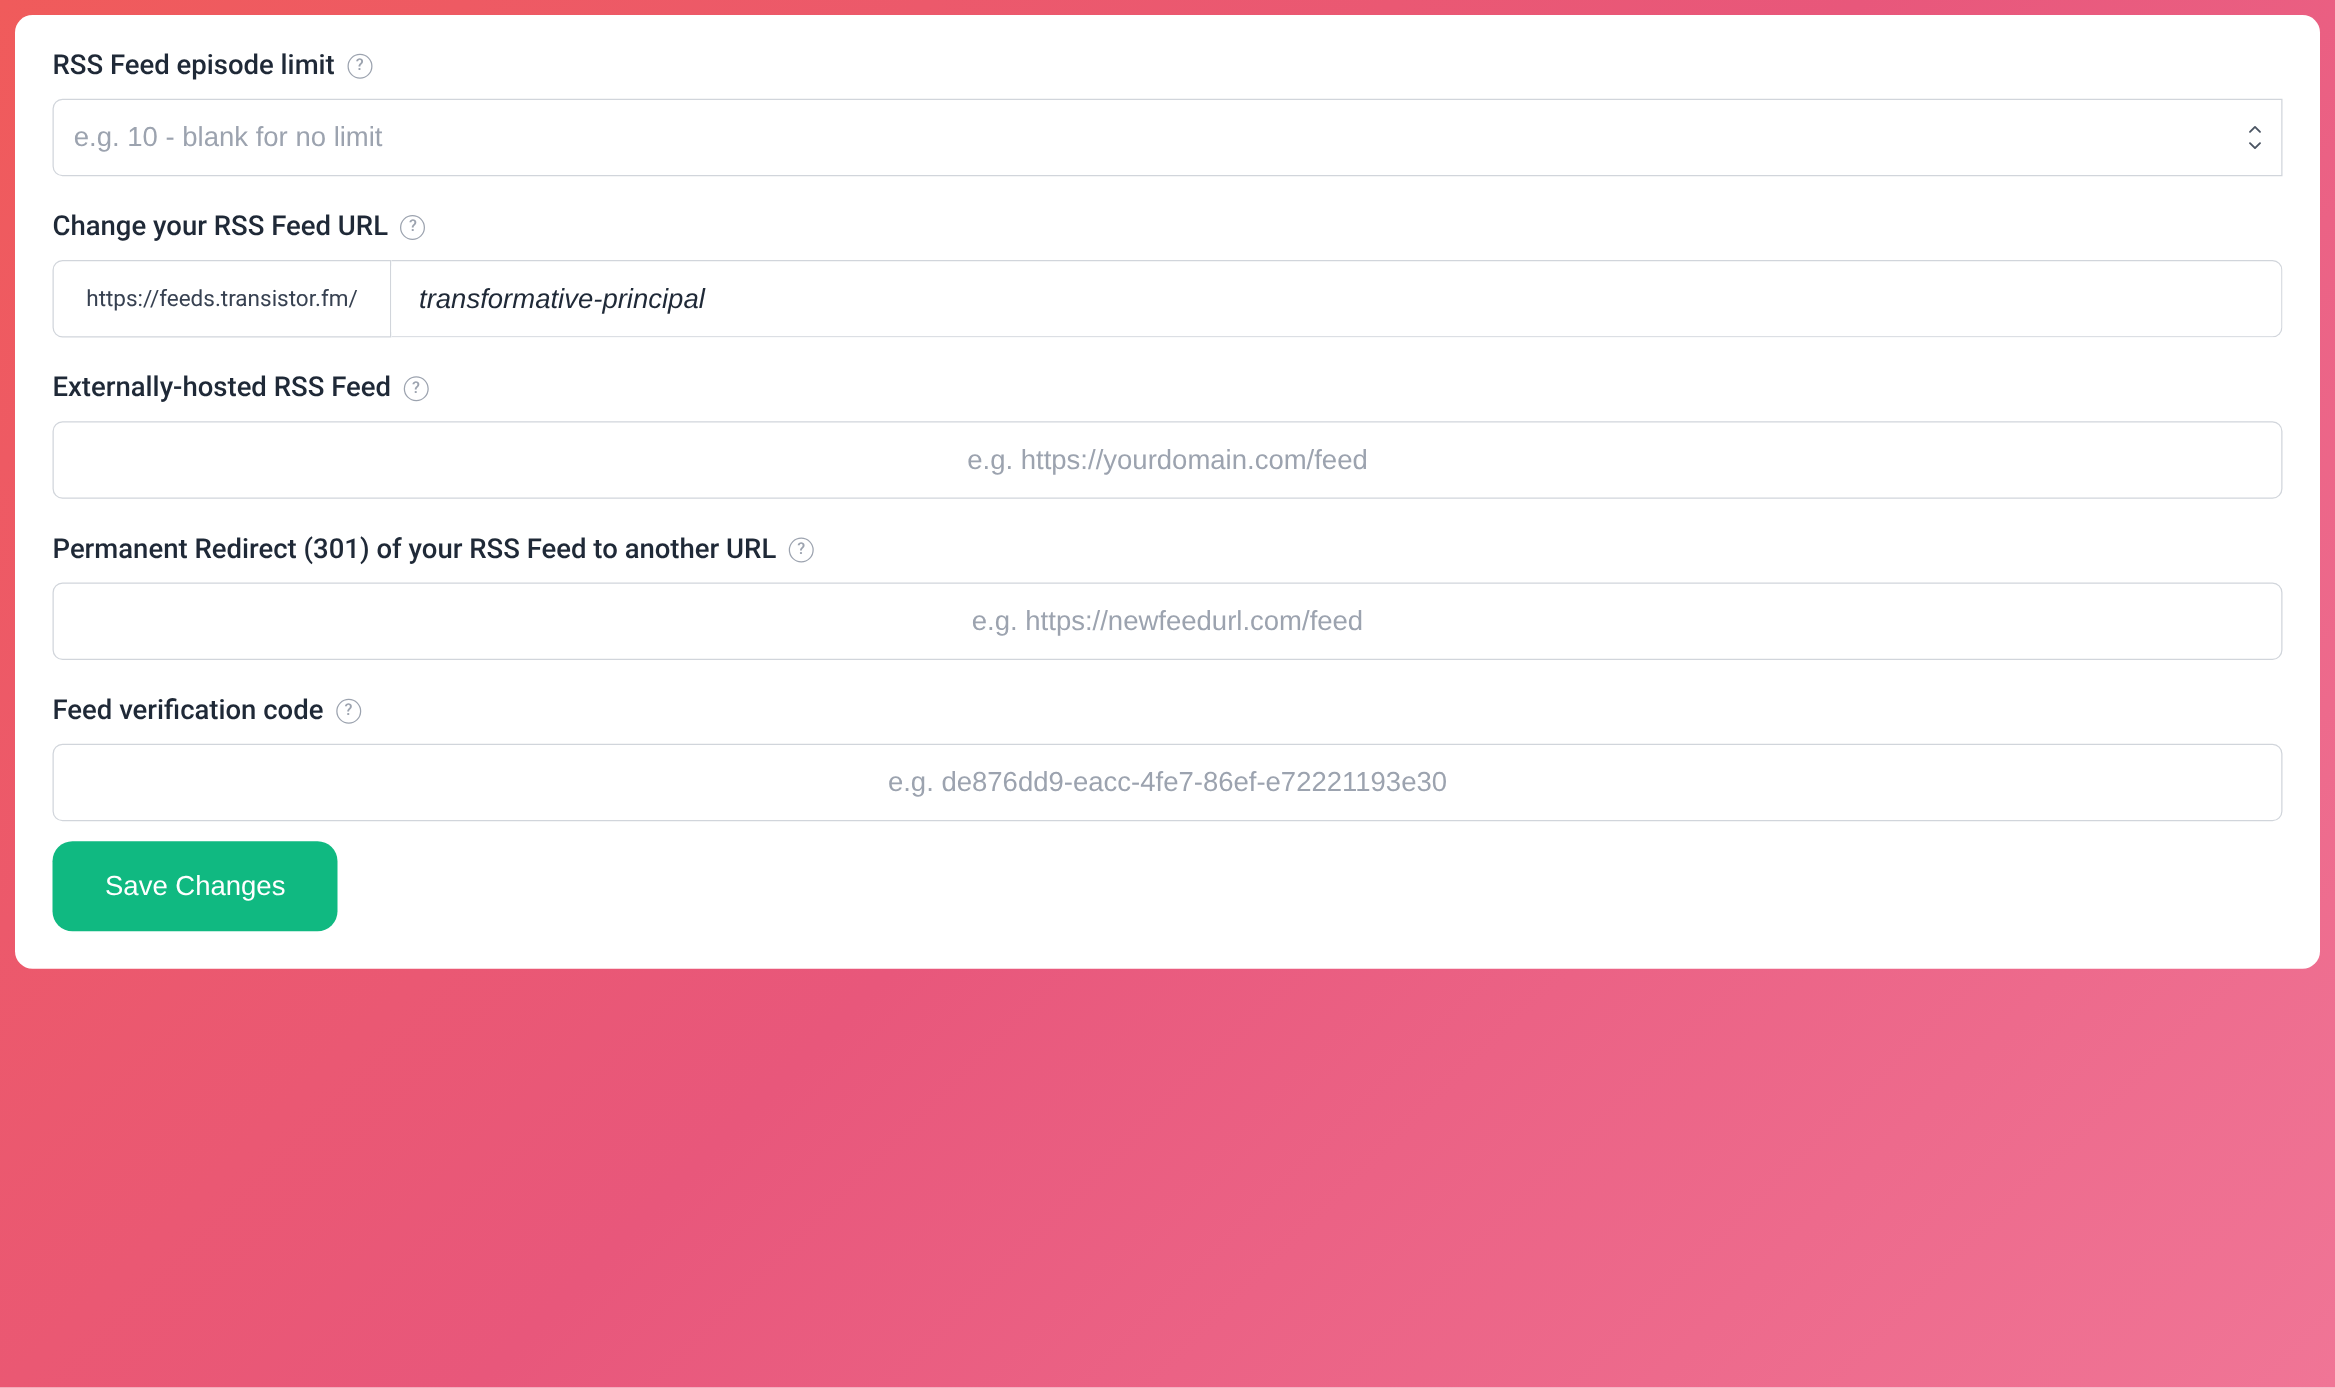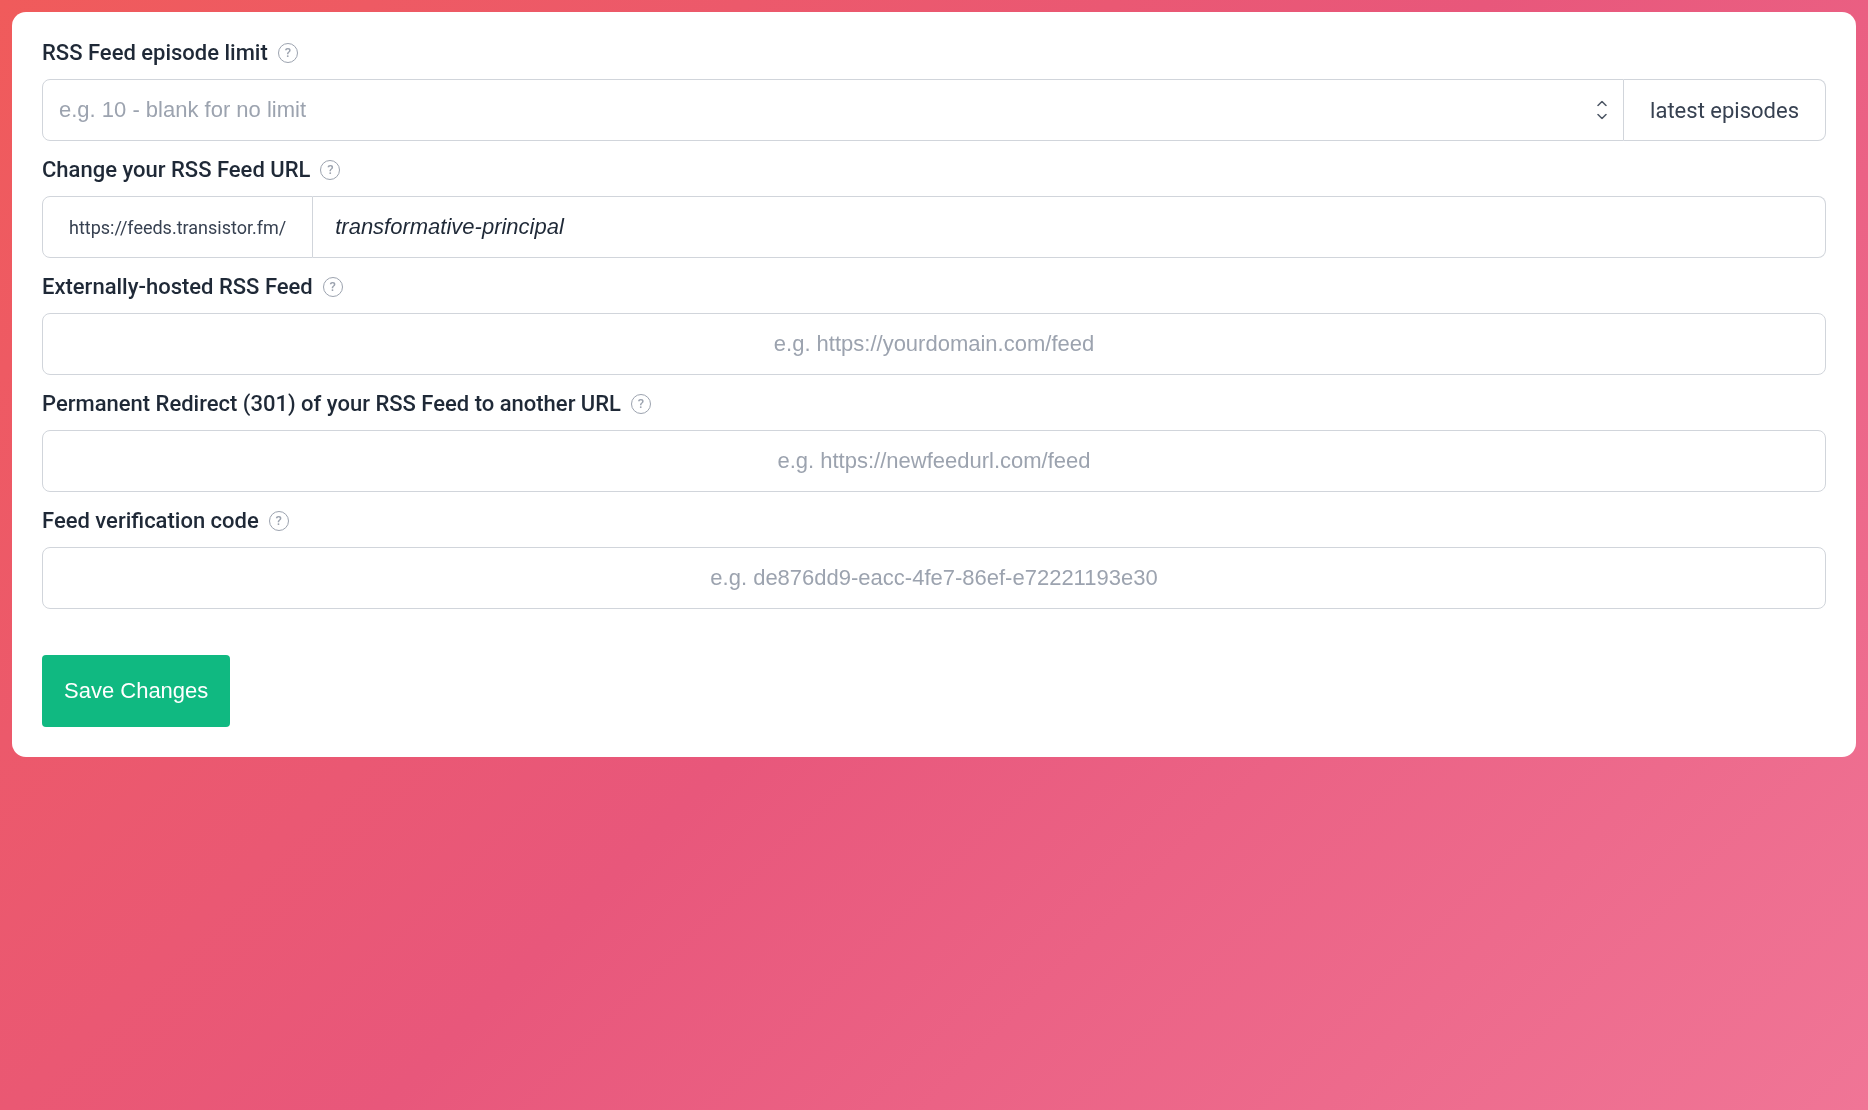--- a/index.html
+++ b/index.html
@@ -13,21 +13,21 @@
       padding: 12px;
       min-height: 100vh;
     }
     .card {
       background: #ffffff;
       border-radius: 14px;
       padding: 28px 30px 30px 30px;
       width: 100%;
     }
     .field-group {
-      margin-bottom: 16px;
+      margin-bottom: 28px;
     }
     .field-group:last-of-type {
       margin-bottom: 16px;
     }
     .label-row {
       display: flex;
       align-items: center;
       gap: 10px;
       margin-bottom: 14px;
     }
@@ -138,27 +138,26 @@
       font-size: 22px;
       color: #1f2937;
       border: 1px solid #d1d5db;
       border-left: none;
       border-radius: 0 8px 8px 0;
       outline: none;
       background: #ffffff;
       font-style: italic;
     }
     .save-button {
-      margin-top: 30px;
       height: 72px;
-      padding: 0 22px;
+      padding: 0 42px;
       background: #10b981;
       color: #ffffff;
       border: none;
-      border-radius: 4px;
+      border-radius: 16px;
       font-size: 22px;
       font-weight: 500;
       cursor: pointer;
     }
   </style>
 </head>
 <body>
 
 <div class="card">
 
@@ -177,21 +176,20 @@
                 <path d="M1 5 L5 1 L9 5" stroke="currentColor" stroke-width="1.5" fill="none" stroke-linecap="round" stroke-linejoin="round"></path>
               </svg>
           </div>
           <div class="stepper-btn">
             <svg width="10" height="6" viewBox="0 0 10 6">
                 <path d="M1 1 L5 5 L9 1" stroke="currentColor" stroke-width="1.5" fill="none" stroke-linecap="round" stroke-linejoin="round"></path>
               </svg>
           </div>
         </div>
       </div>
-      <div class="select-suffix">latest episodes</div>
     </div>
   </div>
 
   
   <div class="field-group">
     <div class="label-row">
       <span class="field-label">Change your RSS Feed URL</span>
       <span class="help-icon">?</span>
     </div>
     <div class="input-row">

